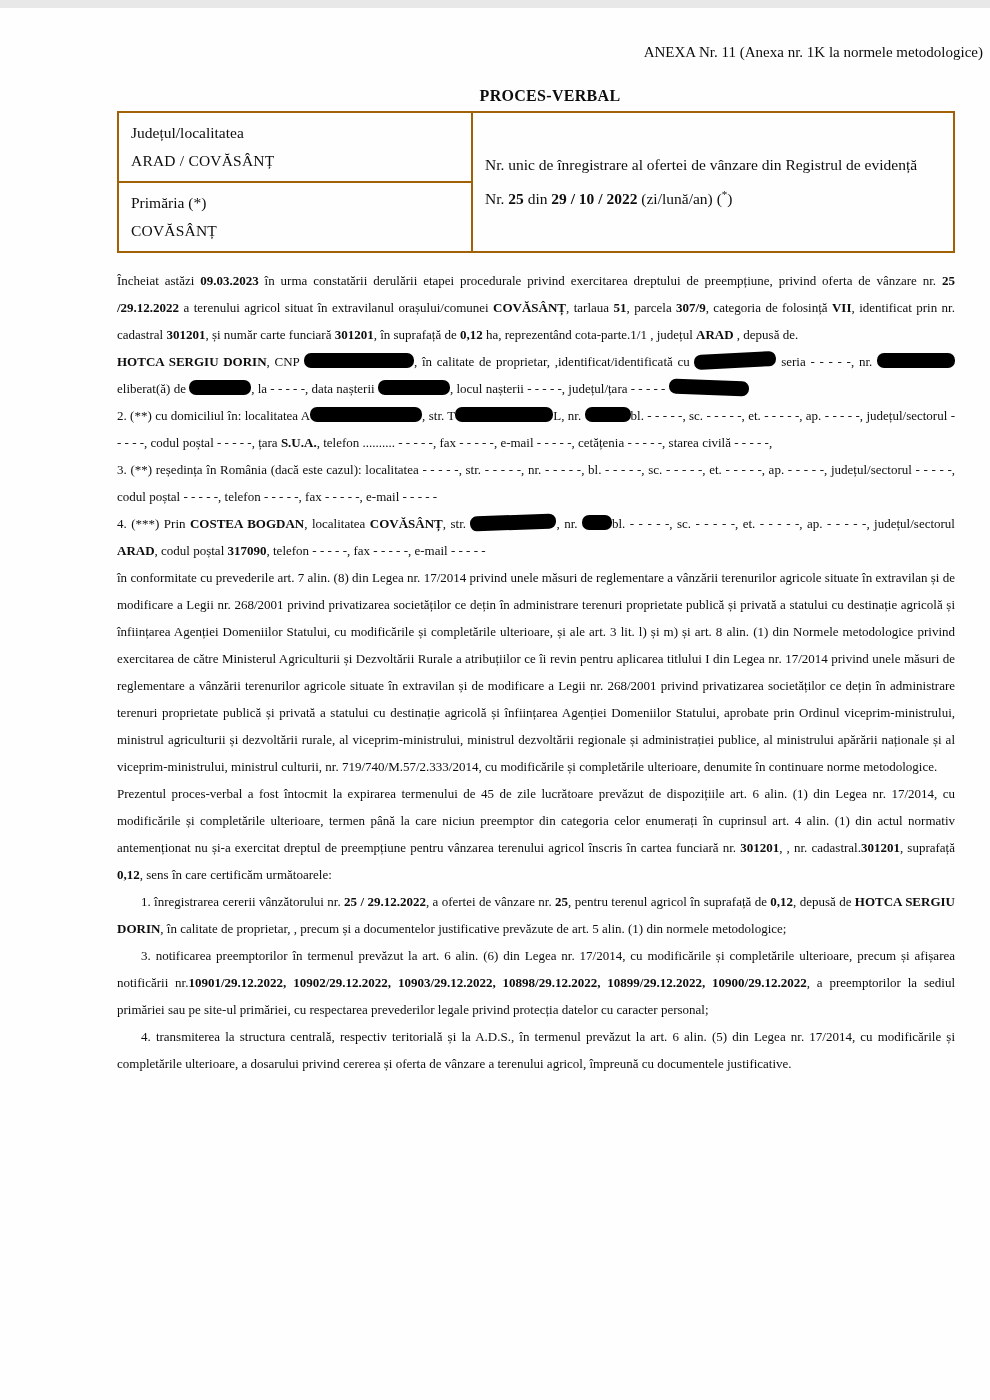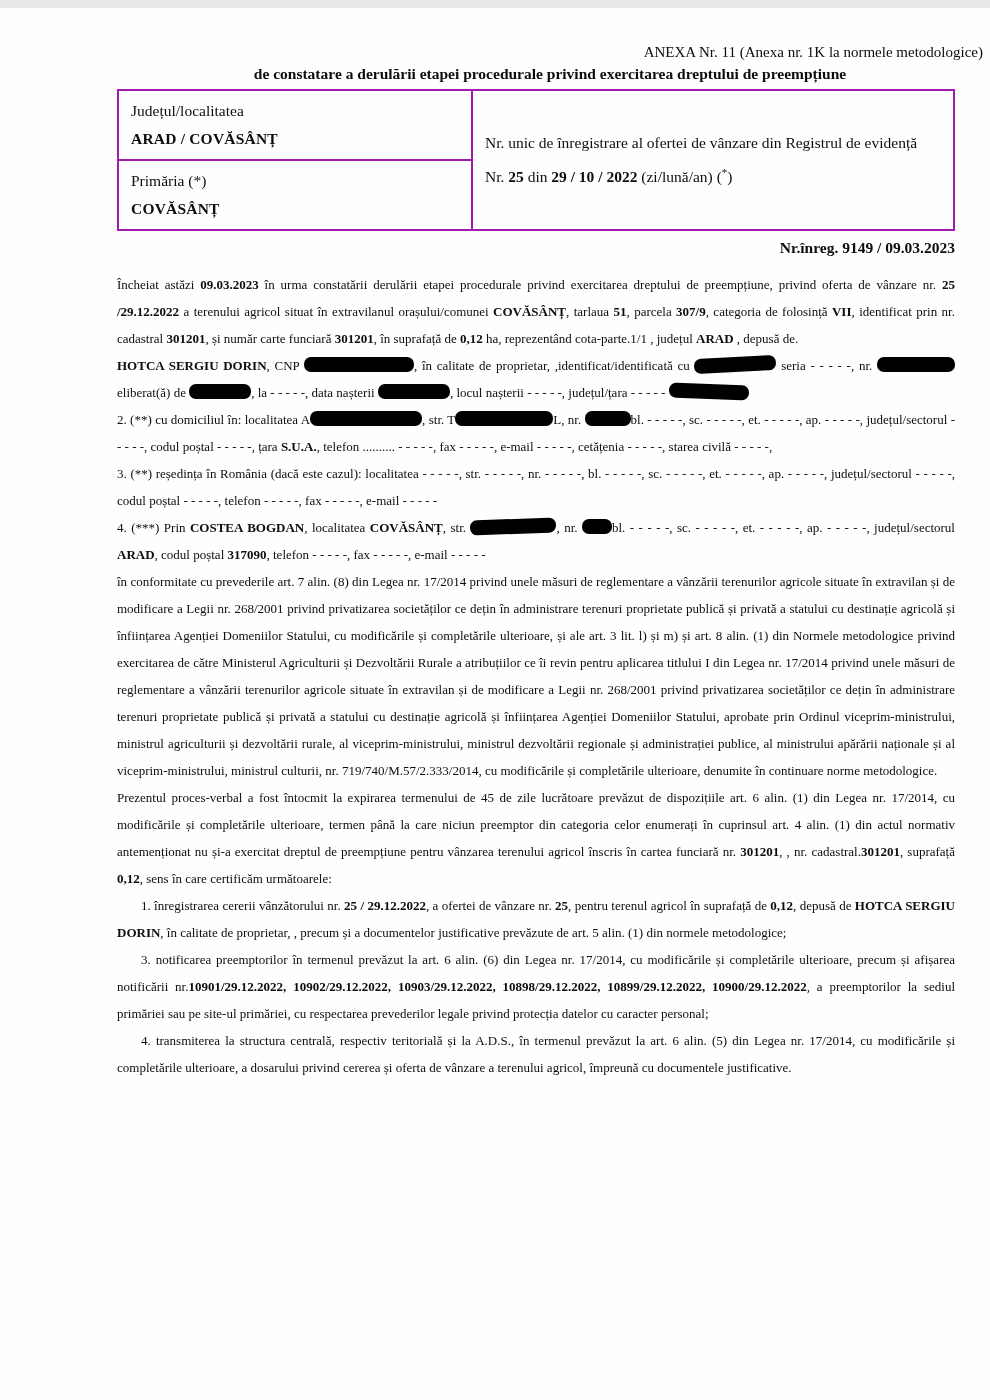--- a/index.html
+++ b/index.html
@@ -33,28 +33,28 @@
     font-size:15.5px;
     margin-top:4px;
   }
   table.header-table{
     width:838px;
     border-collapse:collapse;
     margin-top:6px;
     table-layout:fixed;
   }
   table.header-table td{
-    border:2px solid #a21caf;
+    border:2px solid #a16207;
     vertical-align:middle;
     padding:6px 12px;
     font-size:15.5px;
   }
   td.cell-left{width:328px;}
   td.cell-left .lbl{line-height:28px;}
-  td.cell-left .val{line-height:28px;font-weight:bold;letter-spacing:.2px;}
+  td.cell-left .val{line-height:28px;font-weight:normal;letter-spacing:.2px;}
   td.cell-right{line-height:29px;}
   td.cell-right .r2{margin-top:1px;}
   .reg-note{
     width:838px;
     text-align:right;
     font-size:15.5px;
     margin-top:8px;
     font-weight:bold;
   }
   .body{
@@ -76,21 +76,21 @@
   }
   sup{font-size:11px;}
 </style>
 </head>
 <body>
 
 <div class="page">
 
   <div class="anexa">ANEXA Nr. 11 (Anexa nr. 1K la normele metodologice)</div>
 
-  <div class="subtitle">de constatare a derulării etapei procedurale privind exercitarea dreptului de preempțiune</div>
+  <div class="title">PROCES-VERBAL</div>
 
   <table class="header-table">
     <tbody>
         <tr>
       <td class="cell-left">
         <div class="lbl">Județul/localitatea</div>
         <div class="val">ARAD / COVĂSÂNȚ</div>
       </td>
       <td class="cell-right" rowspan="2">
         <div class="r1">Nr. unic de înregistrare al ofertei de vânzare din Registrul de evidență</div>
@@ -99,21 +99,20 @@
     </tr>
     <tr>
       <td class="cell-left">
         <div class="lbl">Primăria (*)</div>
         <div class="val">COVĂSÂNȚ</div>
       </td>
     </tr>
   </tbody>
     </table>
 
-  <div class="reg-note">Nr.înreg. 9149 / 09.03.2023</div>
 
   <div class="body">
     <p><span>Încheiat astăzi </span><span class="b">09.03.2023</span><span> în urma constatării derulării etapei procedurale privind exercitarea dreptului de preempțiune, privind oferta de vânzare nr. </span><span class="b">25 /29.12.2022</span><span> a terenului agricol situat în extravilanul orașului/comunei </span><span class="b">COVĂSÂNȚ</span><span>, tarlaua </span><span class="b">51</span><span>, parcela </span><span class="b">307/9</span><span>, categoria de folosință </span><span class="b">VII</span><span>, identificat prin nr. cadastral </span><span class="b">301201</span><span>, și număr carte funciară </span><span class="b">301201</span><span>, în suprafață de </span><span class="b">0,12</span><span> ha, reprezentând cota-parte.1/1 , județul </span><span class="b">ARAD</span><span> , depusă de.</span></p>
     <p><span class="b">HOTCA SERGIU DORIN</span><span>, CNP </span><span class="redact" style="width: 110px;"></span><span>, în calitate de proprietar, ,identificat/identificată cu </span><span class="redact" style="width: 82px; transform: rotate(-3deg);"></span><span> seria - - - - -, nr. </span><span class="redact" style="width: 78px;"></span><span> eliberat(ă) de </span><span class="redact" style="width: 62px;"></span><span>, la - - - - -, data nașterii </span><span class="redact" style="width: 72px;"></span><span>, locul nașterii - - - - -, județul/țara - - - - - </span><span class="redact" style="width: 80px; transform: rotate(2deg);"></span></p>
     <p><span>2. (**) cu domiciliul în: localitatea A</span><span class="redact" style="width: 112px;"></span><span>, str. T</span><span class="redact" style="width: 98px;"></span><span>L, nr. </span><span class="redact" style="width: 46px;"></span><span>bl. - - - - -, sc. - - - - -, et. - - - - -, ap. - - - - -, județul/sectorul - - - - -, codul poștal - - - - -, țara </span><span class="b">S.U.A.</span><span>, telefon .......... - - - - -, fax - - - - -, e-mail - - - - -, cetățenia - - - - -, starea civilă - - - - -,</span></p>
     <p><span>3. (**) reședința în România (dacă este cazul): localitatea - - - - -, str. - - - - -, nr. - - - - -, bl. - - - - -, sc. - - - - -, et. - - - - -, ap. - - - - -, județul/sectorul - - - - -, codul poștal - - - - -, telefon - - - - -, fax - - - - -, e-mail - - - - -</span></p>
     <p><span>4. (***) Prin </span><span class="b">COSTEA BOGDAN</span><span>, localitatea </span><span class="b">COVĂSÂNȚ</span><span>, str. </span><span class="redact" style="width: 86px; transform: rotate(-2deg);"></span><span>, nr. </span><span class="redact" style="width: 30px;"></span><span>bl. - - - - -, sc. - - - - -, et. - - - - -, ap. - - - - -, județul/sectorul </span><span class="b">ARAD</span><span>, codul poștal </span><span class="b">317090</span><span>, telefon - - - - -, fax - - - - -, e-mail - - - - -</span></p>
     <p><span>în conformitate cu prevederile art. 7 alin. (8) din Legea nr. 17/2014 privind unele măsuri de reglementare a vânzării terenurilor agricole situate în extravilan și de modificare a Legii nr. 268/2001 privind privatizarea societăților ce dețin în administrare terenuri proprietate publică și privată a statului cu destinație agricolă și înființarea Agenției Domeniilor Statului, cu modificările și completările ulterioare, și ale art. 3 lit. l) și m) și art. 8 alin. (1) din Normele metodologice privind exercitarea de către Ministerul Agriculturii și Dezvoltării Rurale a atribuțiilor ce îi revin pentru aplicarea titlului I din Legea nr. 17/2014 privind unele măsuri de reglementare a vânzării terenurilor agricole situate în extravilan și de modificare a Legii nr. 268/2001 privind privatizarea societăților ce dețin în administrare terenuri proprietate publică și privată a statului cu destinație agricolă și înființarea Agenției Domeniilor Statului, aprobate prin Ordinul viceprim-ministrului, ministrul agriculturii și dezvoltării rurale, al viceprim-ministrului, ministrul dezvoltării regionale și administrației publice, al ministrului apărării naționale și al viceprim-ministrului, ministrul culturii, nr. 719/740/M.57/2.333/2014, cu modificările și completările ulterioare, denumite în continuare norme metodologice.</span></p>
     <p><span>Prezentul proces-verbal a fost întocmit la expirarea termenului de 45 de zile lucrătoare prevăzut de dispozițiile art. 6 alin. (1) din Legea nr. 17/2014, cu modificările și completările ulterioare, termen până la care niciun preemptor din categoria celor enumerați în cuprinsul art. 4 alin. (1) din actul normativ antemenționat nu și-a exercitat dreptul de preempțiune pentru vânzarea terenului agricol înscris în cartea funciară nr. </span><span class="b">301201</span><span>, , nr. cadastral.</span><span class="b">301201</span><span>, suprafață </span><span class="b">0,12</span><span>, sens în care certificăm următoarele:</span></p>
     <p class="indent"><span>1. înregistrarea cererii vânzătorului nr. </span><span class="b">25 / 29.12.2022</span><span>, a ofertei de vânzare nr. </span><span class="b">25</span><span>, pentru terenul agricol în suprafață de </span><span class="b">0,12</span><span>, depusă de </span><span class="b">HOTCA SERGIU DORIN</span><span>, în calitate de proprietar, , precum și a documentelor justificative prevăzute de art. 5 alin. (1) din normele metodologice;</span></p>

